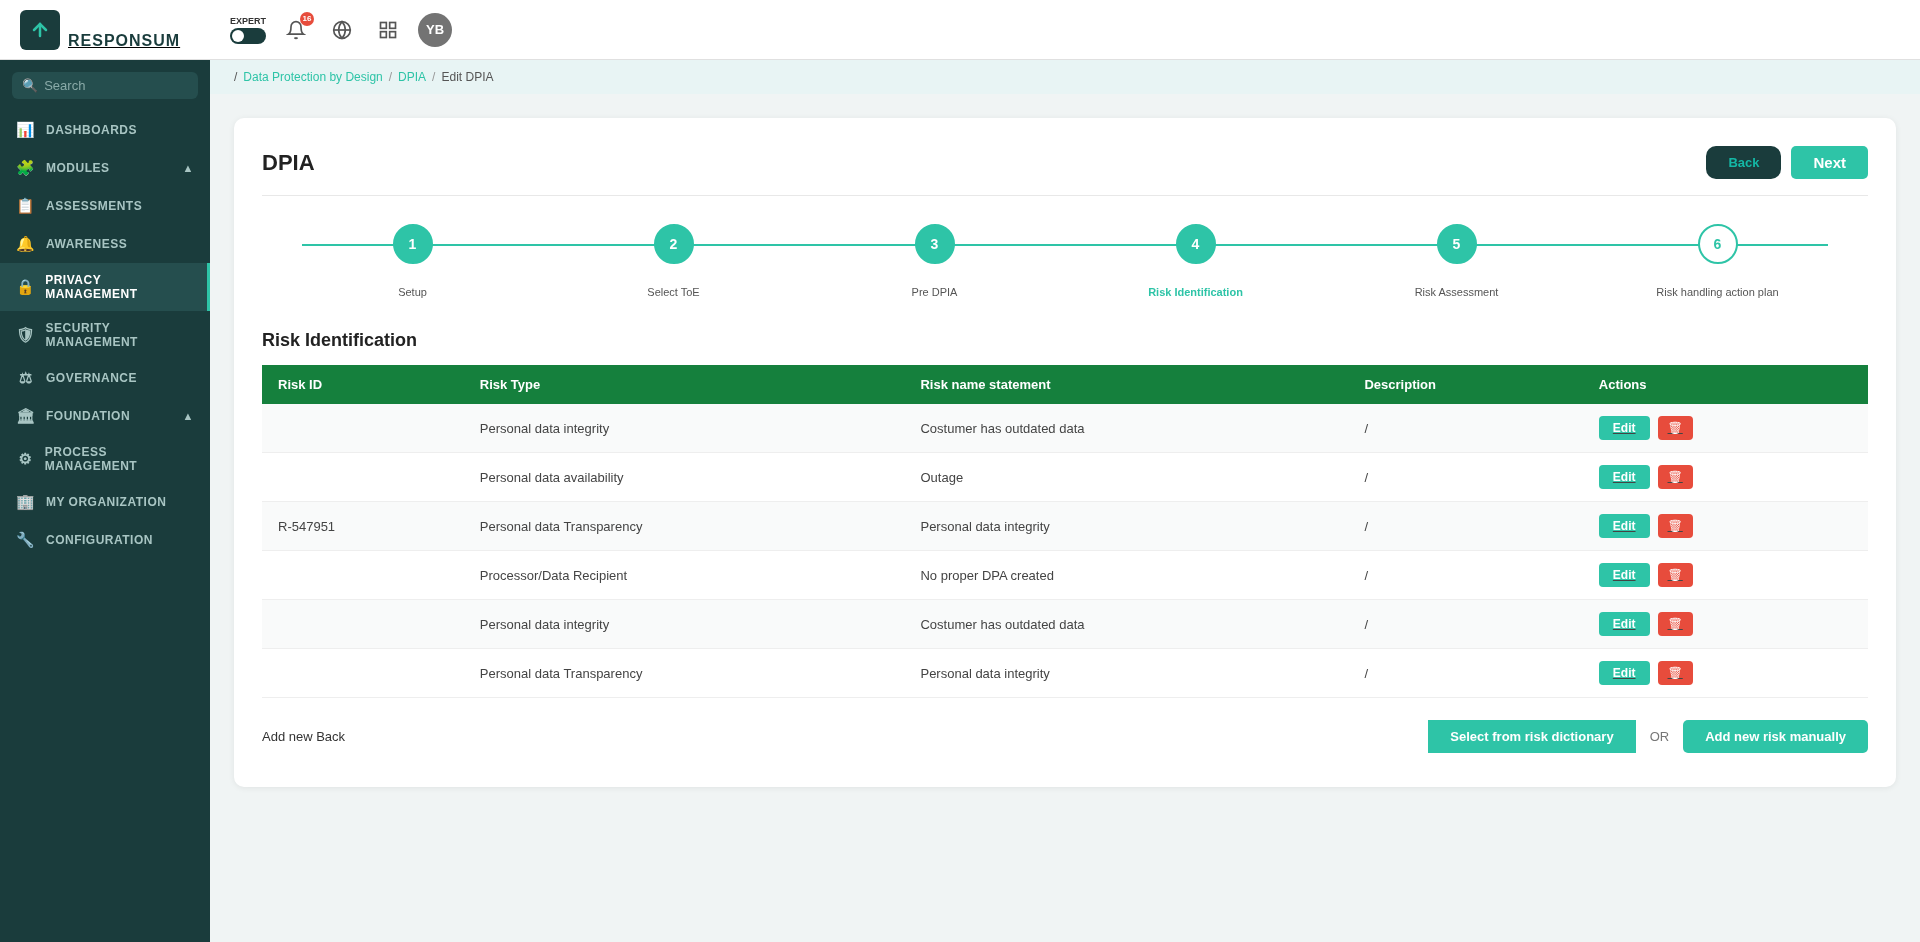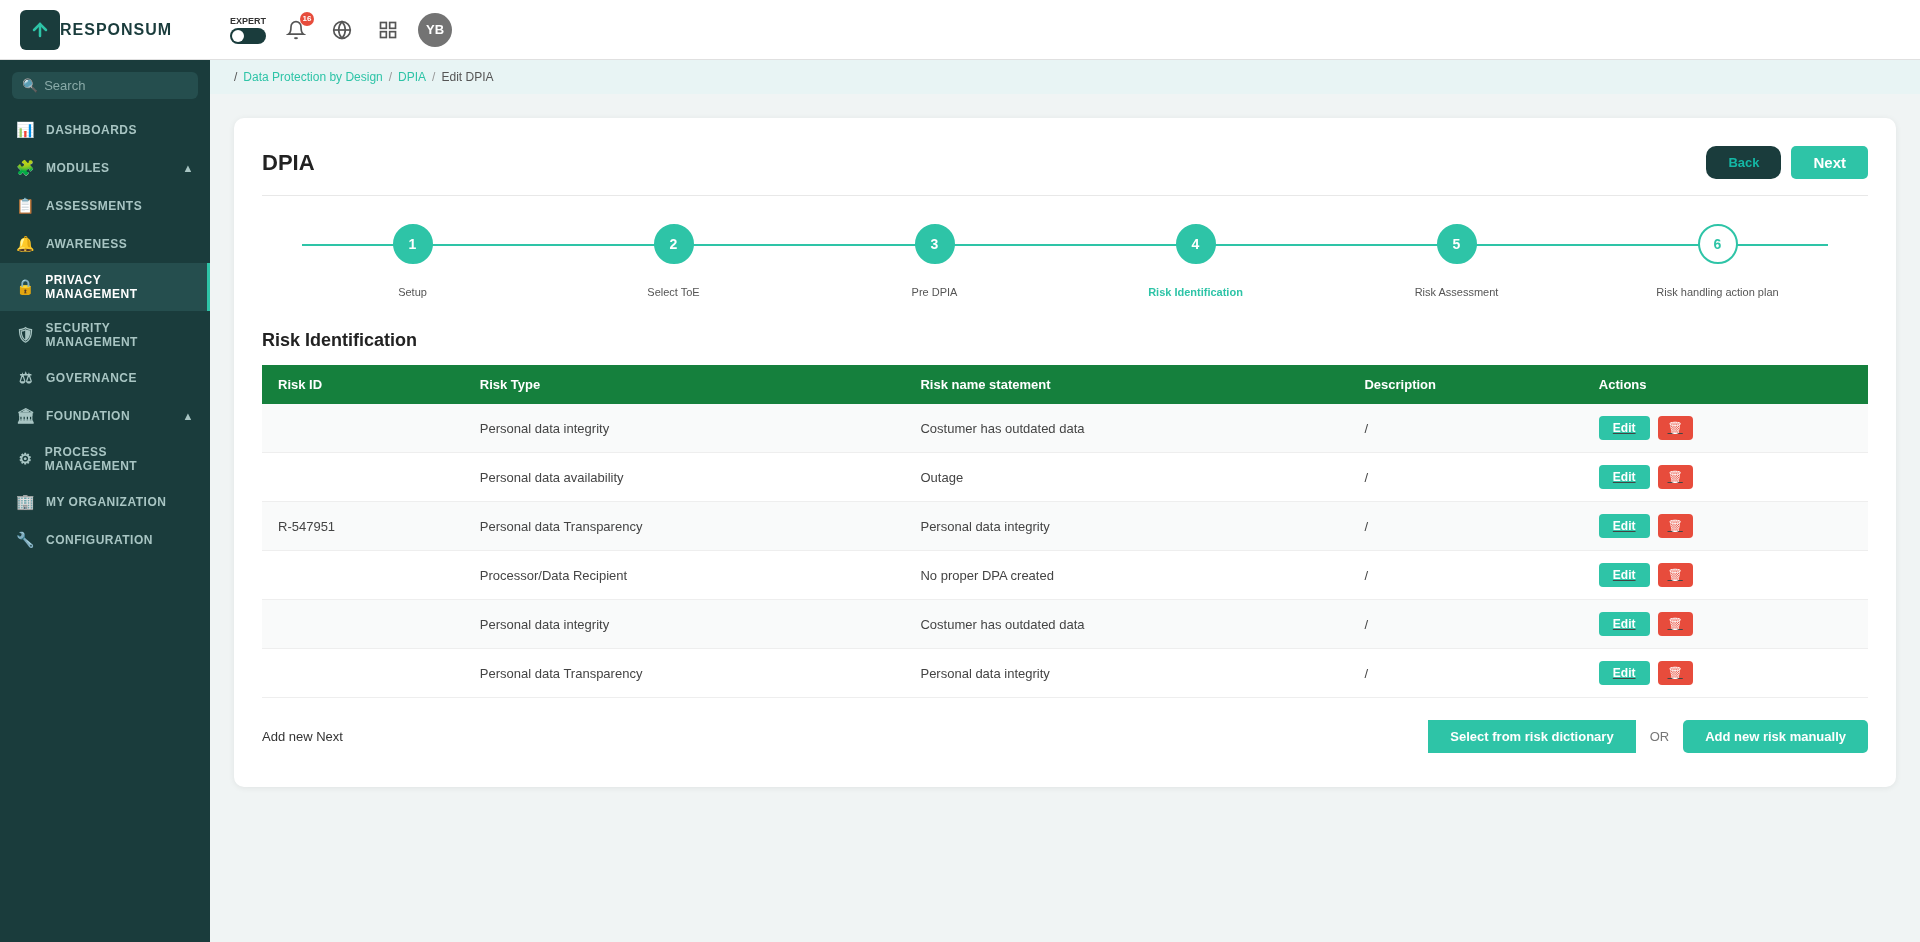--- a/index.html
+++ b/index.html
@@ -6,22 +6,22 @@
 
     body { display: flex; flex-direction: column; height: 942px; overflow: hidden; background: #f0f4f4; }
 
     
     .top-nav {
       display: flex; align-items: center; background: #fff;
       height: 60px; border-bottom: 1px solid #e0e0e0; flex-shrink: 0;
       padding: 0 20px; gap: 0;
     }
     .logo-area {
-      display: flex; align-items: center; 
-      width: 210px; flex-shrink: 0;
+      display: flex; align-items: flex-end; gap: 8px;
+      width: 210px; flex-shrink: 0; text-decoration: underline;
     }
     .logo-icon {
       width: 40px; height: 40px; background: #1a3c3c; border-radius: 6px;
       display: flex; align-items: center; justify-content: center; color: #2ec4a7; font-size: 18px; font-weight: bold;
     }
     .logo-text { color: #1a3c3c; font-weight: 700; font-size: 16px; letter-spacing: 1px; }
     .nav-links { display: flex; gap: 0; flex: 1; }
     .nav-link {
       padding: 0 18px; height: 60px; display: flex; align-items: center;
       font-size: 11px; font-weight: 600; color: #333; letter-spacing: 0.5px;
@@ -413,21 +413,21 @@
         <div class="actions-cell">
           <button class="btn-edit">Edit</button>
           <button class="btn-delete">🗑</button>
         </div>
       </td>
     </tr>
             </tbody>
         </table>
 
         <div class="add-risk-row">
-          <span class="add-risk-label">Add new Next</span>
+          <span class="add-risk-label">Add new Back</span>
           <span class="spacer"></span>
           <button class="btn-select-dict">Select from risk dictionary</button>
           <span class="or-text">OR</span>
           <button class="btn-add-manual">Add new risk manually</button>
         </div>
       </div>
     </div>
   </div>
 </div>
 

